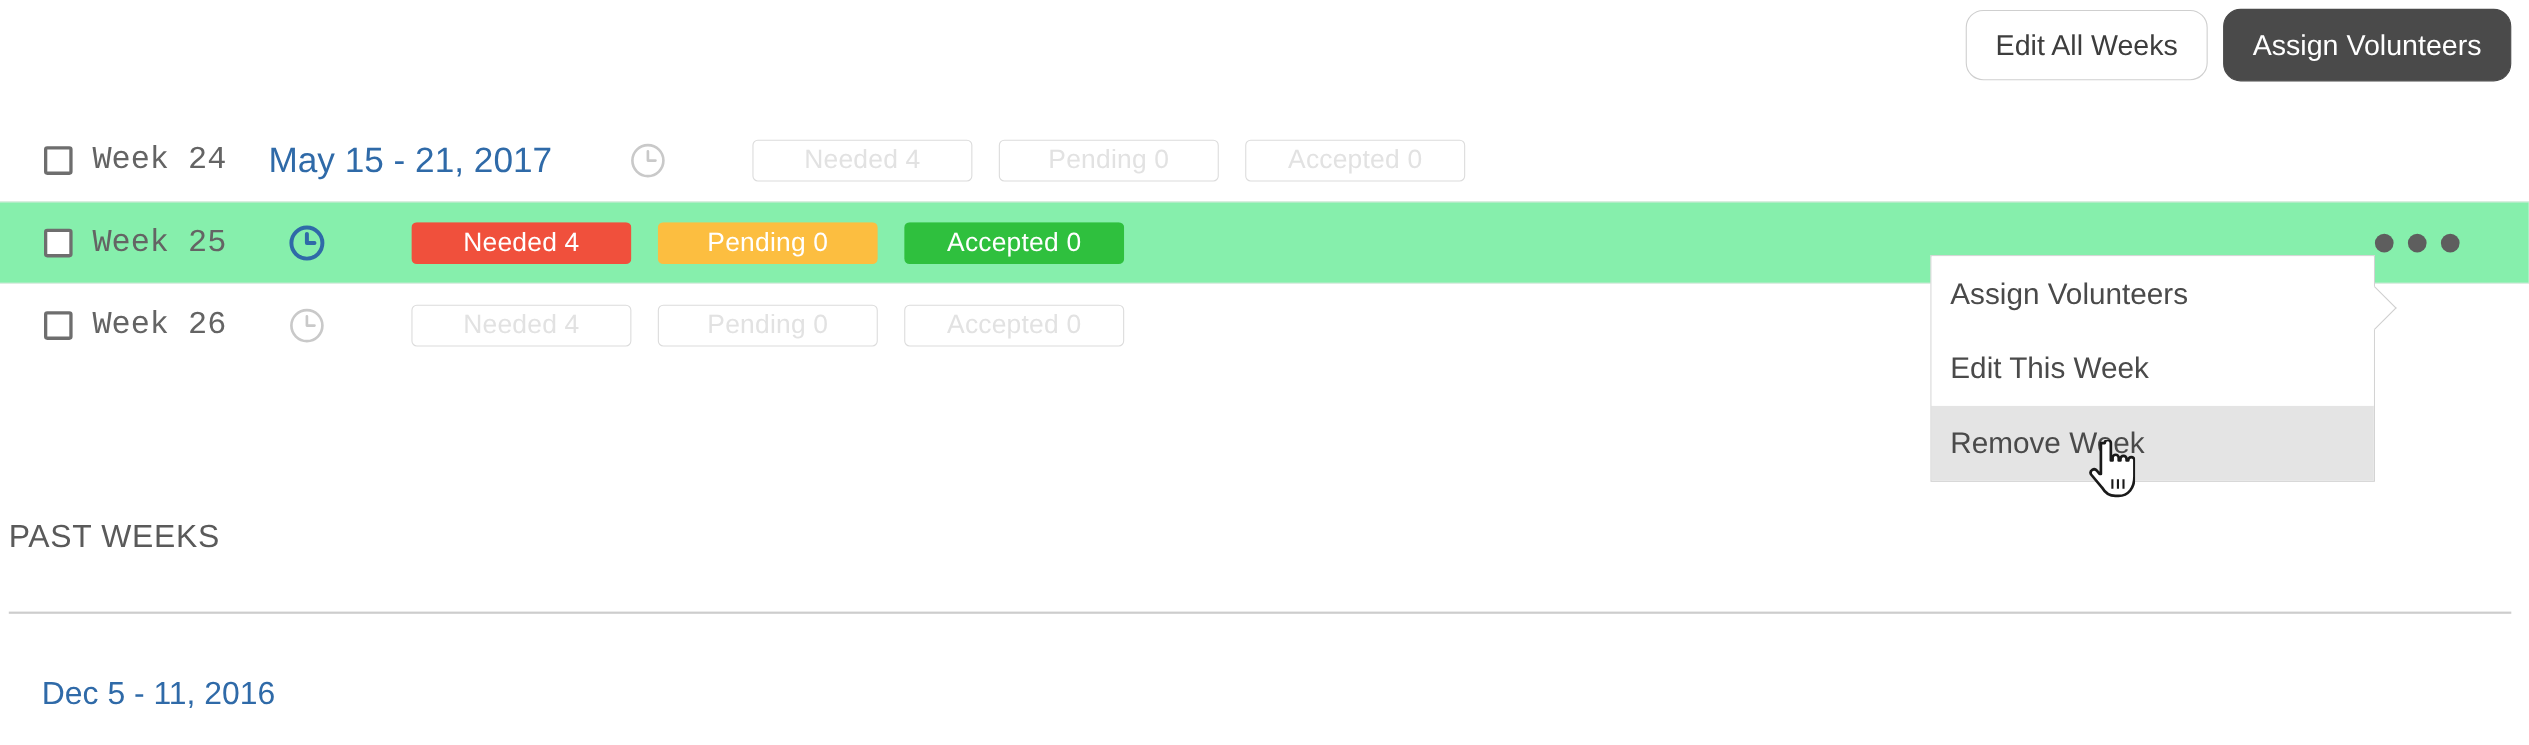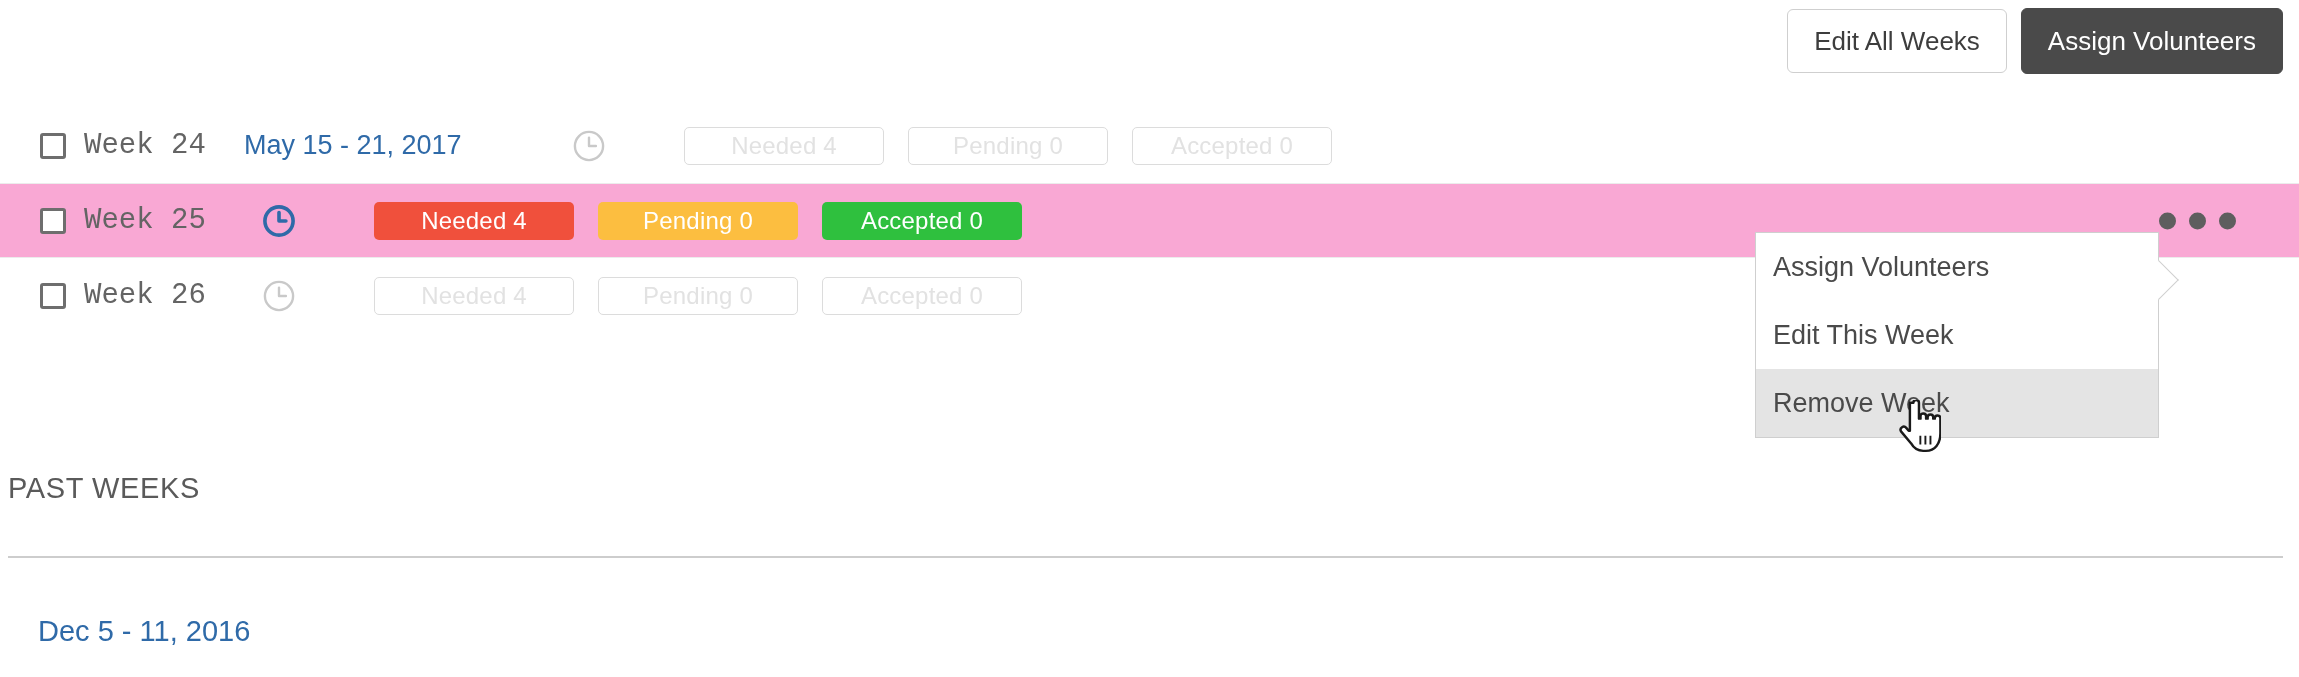--- a/index.html
+++ b/index.html
@@ -9,21 +9,21 @@
     background: #ffffff;
     font-family: "Liberation Sans", sans-serif;
     -webkit-font-smoothing: antialiased;
   }
   #app { position: relative; width: 2299px; height: 677px; overflow: hidden; background:#fff; }
 
   
   .toolbar { position: absolute; top: 8px; right: 16px; display: flex; align-items: center; gap: 14px; }
   .btn {
     font-size: 26px; line-height: 1;
-    border-radius: 6px; cursor: pointer;
+    border-radius: 16px; cursor: pointer;
     display: inline-flex; align-items: center; justify-content: center;
     white-space: nowrap;
   }
   .btn-secondary {
     background: #ffffff; color: #3d3d3d;
     border: 1px solid #cfcfcf;
     padding: 18px 26px;
   }
   .btn-primary {
     background: #4a4a4a; color: #ffffff;
@@ -35,21 +35,21 @@
   .weeks { position: absolute; top: 108px; left: 0; width: 2299px; }
   .week-row {
     position: relative;
     height: 75px;
     display: flex; align-items: center;
     border-top: 1px solid transparent;
     border-bottom: 1px solid transparent;
     background: transparent;
   }
   .week-row.is-active {
-    background: #f9a8d4;
+    background: #86efac;
     border-top-color: #ececec;
     border-bottom-color: #ececec;
   }
 
   .cb {
     width: 26px; height: 26px;
     border: 3px solid #6e6e6e;
     border-radius: 3px;
     background: #fff;
     margin-left: 40px;
@@ -60,21 +60,21 @@
     margin-left: 18px;
     width: 150px;
     font-size: 29px;
     color: #646464;
     flex: 0 0 auto;
     font-family: Liberation Mono, monospace;
   }
   .week-dates {
     margin-left: 10px;
     width: 300px;
-    font-size: 27px;
+    font-size: 32px;
     color: #2f6aa8;
     cursor: pointer;
     flex: 0 0 auto;
   }
   .clock { width: 46px; flex: 0 0 auto; display: flex; align-items: center; justify-content: center; margin-left: 22px; cursor: pointer; }
 
   .badges { display: flex; gap: 24px; margin-left: 72px; flex: 0 0 auto; }
   .badge {
     width: 200px; height: 38px;
     border-radius: 5px;

